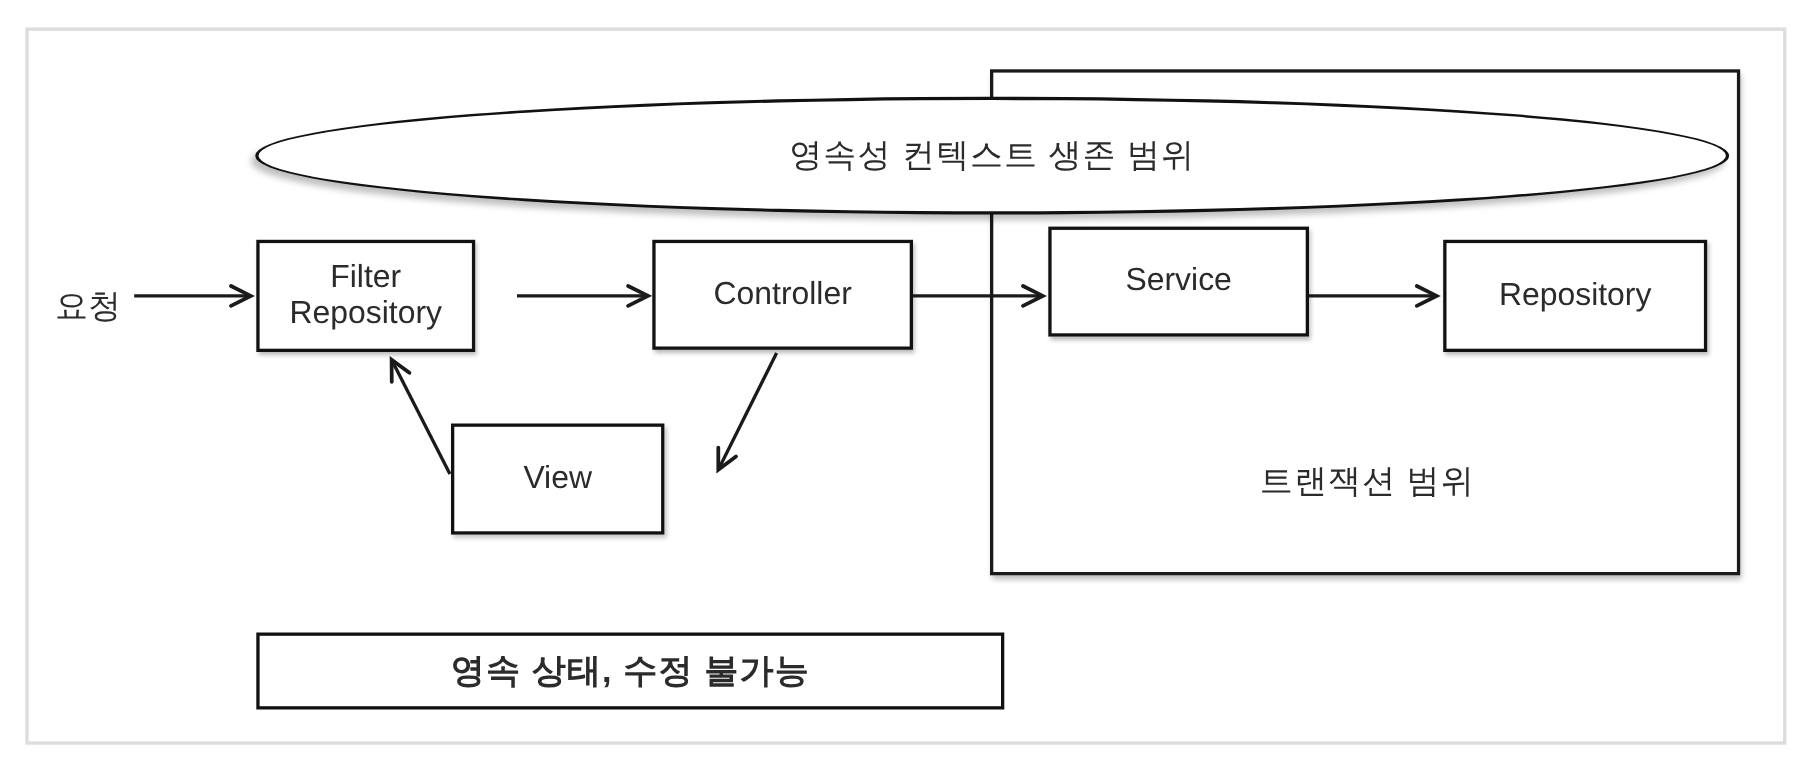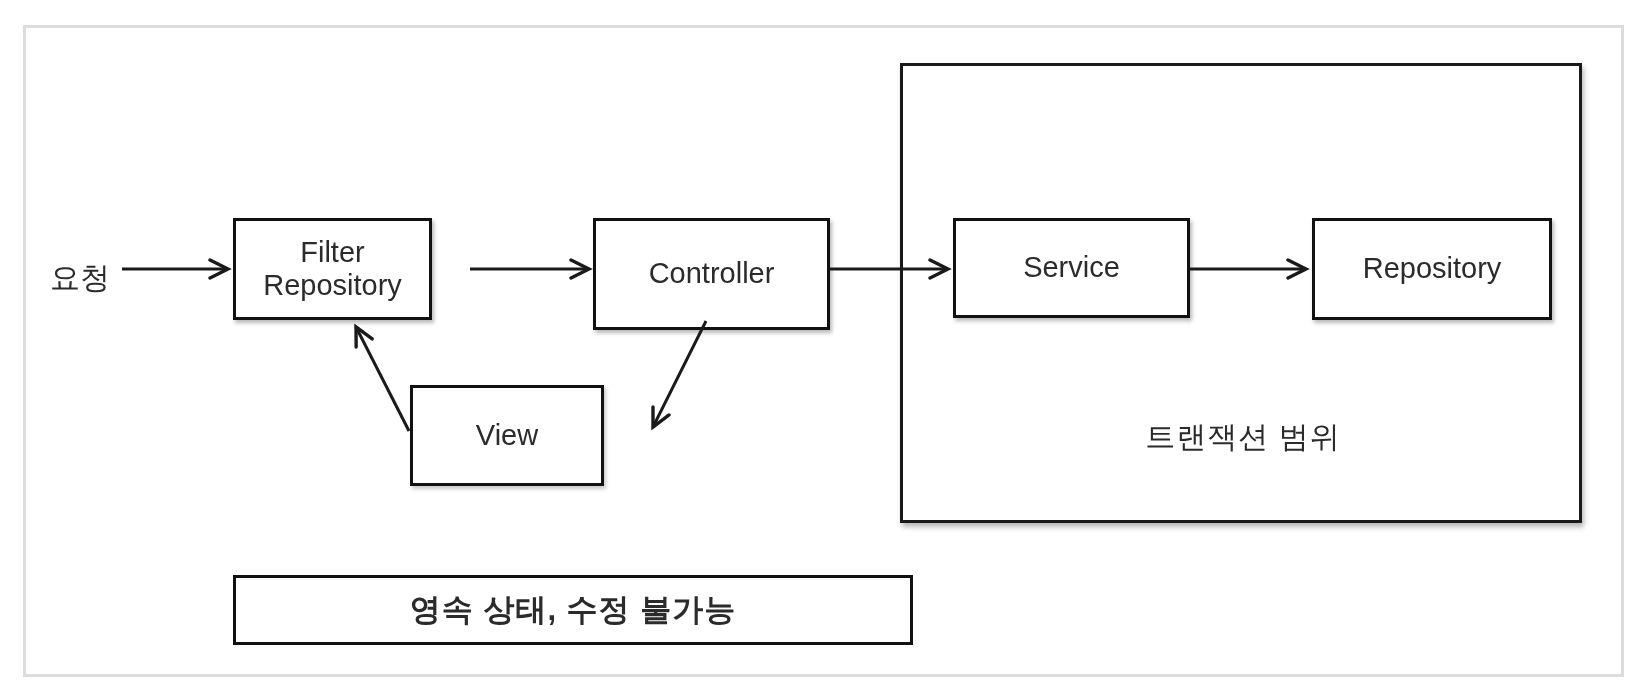--- a/index.html
+++ b/index.html
@@ -33,22 +33,22 @@
   }
   .ellipse-label{font-size:30px;letter-spacing:1px;}
   .node{
     position:absolute;
     border:3px solid #111111;box-sizing:border-box;background:#ffffff;
     box-shadow:2px 3px 4px rgba(0,0,0,0.28);
     display:flex;flex-direction:column;align-items:center;justify-content:center;
     font-size:29px;line-height:1.15;text-align:center;
   }
   .node-filter{left:233px;top:218px;width:199px;height:102px;}
-  .node-controller{left:593px;top:218px;width:237px;height:112px;}
-  .node-service{left:953px;top:218px;width:237px;height:100px;}
+  .node-controller{left:593px;top:218px;width:237px;height:100px;}
+  .node-service{left:953px;top:206px;width:237px;height:100px;}
   .node-repository{left:1312px;top:218px;width:240px;height:102px;align-items:center;}
   .node-view{left:410px;top:385px;width:194px;height:101px;box-shadow:2px 3px 4px rgba(0,0,0,0.22);}
   .request-label{
     position:absolute;left:44px;top:245px;width:72px;height:44px;
     font-size:30px;display:flex;align-items:center;justify-content:center;margin-top:11px;
   }
   .legend-box{
     position:absolute;top:575px;height:70px;
     border:3px solid #111111;box-sizing:border-box;background:#ffffff;
     display:flex;align-items:center;justify-content:center;
@@ -60,20 +60,23 @@
 </style>
 </head>
 <body>
 
 <div class="canvas">
 
   <div class="frame"></div>
 
   <div class="trans-rect"></div>
 
+  <div class="ellipse">
+    <span class="ellipse-label">영속성 컨텍스트 생존 범위</span>
+  </div>
 
   <div class="trans-label">트랜잭션 범위</div>
 
   <div class="request-label">요청</div>
 
   <div class="node node-filter">
     <span>Filter</span>
     <span>Repository</span>
   </div>
 

